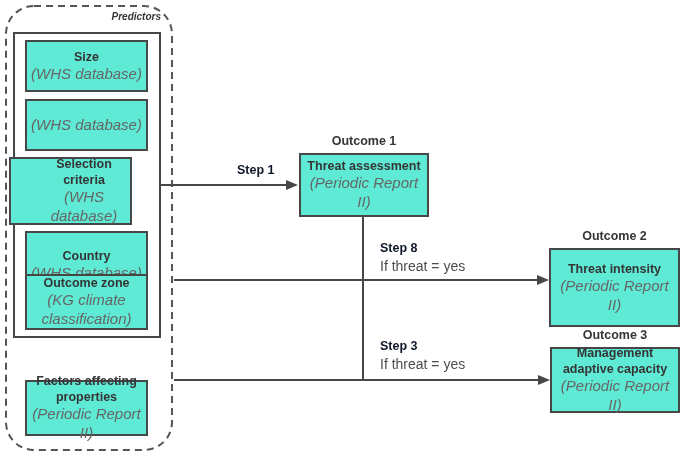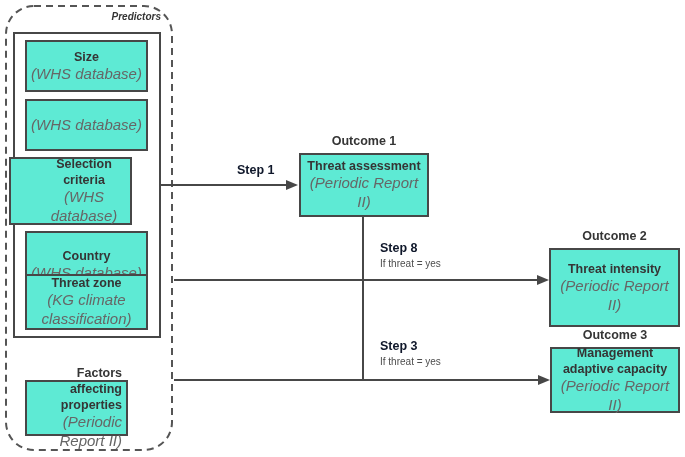--- a/index.html
+++ b/index.html
@@ -65,21 +65,21 @@
   }
   .step-label {
     position: absolute;
     font-weight: bold;
     font-size: 12.5px;
     color: #0f172a;
     white-space: nowrap;
   }
   .step-cond {
     position: absolute;
-    font-size: 10px;
+    font-size: 14px;
     color: #4d4d4d;
     white-space: nowrap;
   }
 </style>
 </head>
 <body>
 
 <div class="canvas">
 
   <svg class="lines" width="685" height="457" viewBox="0 0 685 457">
@@ -111,25 +111,25 @@
     <div class="node-title">Selection criteria</div>
     <div class="node-sub">(WHS database)</div>
   </div>
 
   <div class="node" style="left:25px; top:231px; width:123px; height:68px;">
     <div class="node-title">Country</div>
     <div class="node-sub">(WHS database)</div>
   </div>
 
   <div class="node" style="left:25px; top:274px; width:123px; height:56px;">
-    <div class="node-title">Threat zone</div>
+    <div class="node-title">Outcome zone</div>
     <div class="node-sub">(KG climate classification)</div>
   </div>
 
-  <div class="node" style="left:25px; top:380px; width:103px; height:56px;text-align:right;">
+  <div class="node" style="left:25px; top:380px; width:123px; height:56px;">
     <div class="node-title">Factors affecting properties</div>
     <div class="node-sub">(Periodic Report II)</div>
   </div>
 
   <div class="outcome-label" style="left:299px; top:134px; width:130px;">Outcome 1</div>
   <div class="node" style="left:299px; top:153px; width:130px; height:64px;">
     <div class="node-title">Threat assessment</div>
     <div class="node-sub">(Periodic Report II)</div>
   </div>
 

